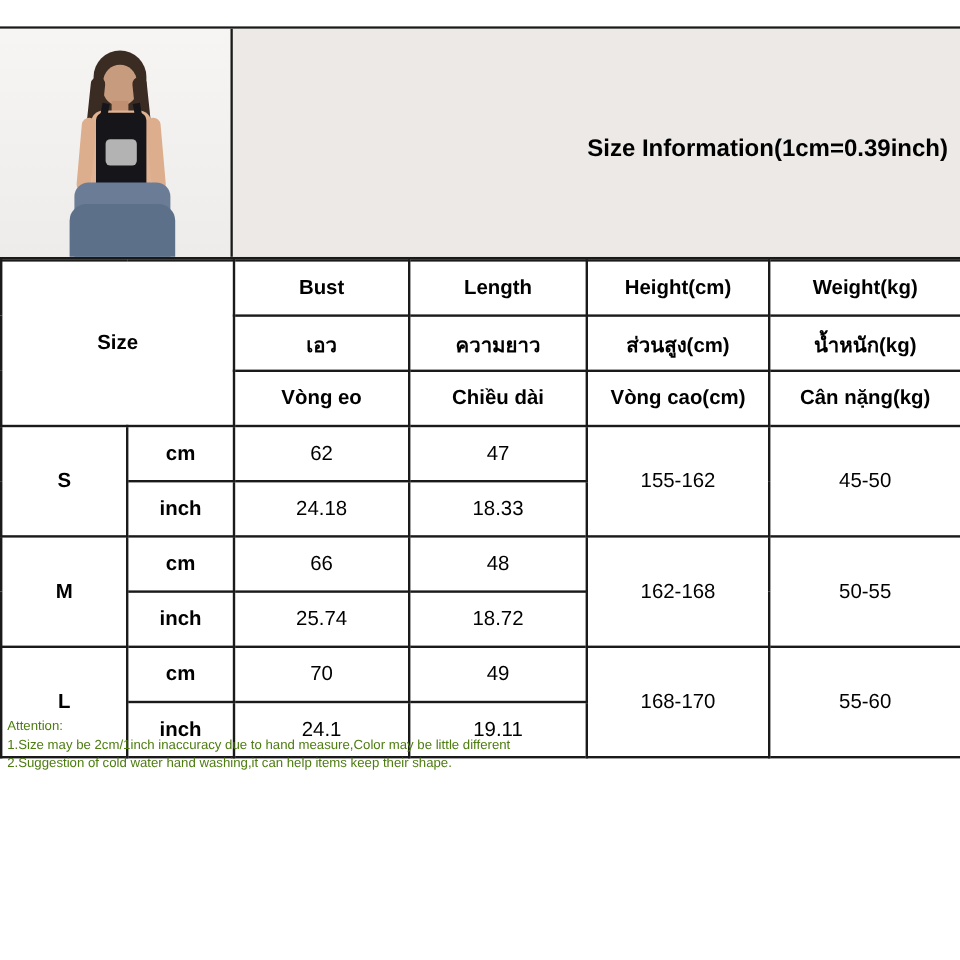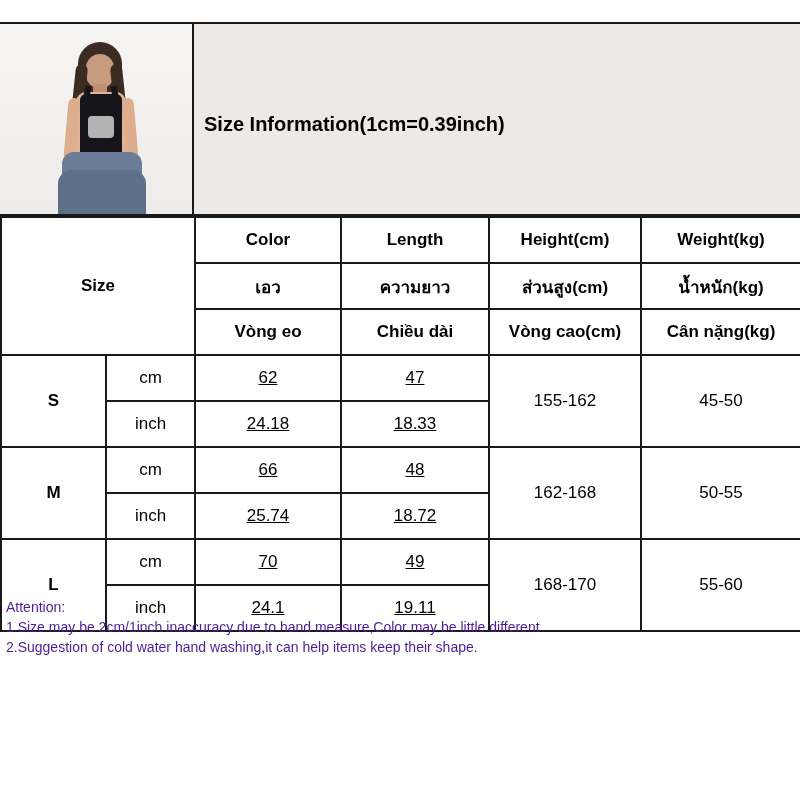--- a/index.html
+++ b/index.html
@@ -43,21 +43,21 @@
     box-sizing: border-box;
     background: #f2f1ef;
     position: relative;
     overflow: hidden;
   }
   .title-cell {
     flex: 1;
     background: #ece9e6;
     display: flex;
     flex-direction: column;
-    align-items: flex-start;
+    align-items: flex-end;
     justify-content: center;
     box-sizing: border-box;
     padding: 20px 10px 10px 10px;
   }
   .title-line {
     font-weight: bold;
     font-size: 20px;
     line-height: 1.55;
     text-align: center;
     white-space: nowrap;
@@ -196,27 +196,26 @@
     font-weight: bold;
     font-size: 19px;
   }
   td.bigsize {
     background: #ece9e6;
     font-weight: bold;
     font-size: 26px;
   }
   td.unit {
     background: #ece9e6;
-    font-weight: normal;
+    font-weight: bold;
     font-size: 17px;
   }
   td.val {
     background: #ffffff;
     font-size: 17px;
-    text-decoration: underline;
   }
   td.span-val {
     background: #ffffff;
     font-size: 17px;
   }
 
   
   .c-size { width: 105px; }
   .c-unit { width: 89px; }
   .c-bust { width: 146px; }
@@ -227,23 +226,23 @@
   
   .attention {
     position: absolute;
     left: 0;
     top: 594px;
     width: 800px;
     padding: 4px 6px 0 6px;
     box-sizing: border-box;
   }
   .attention div {
-    font-size: 14px;
+    font-size: 11px;
     line-height: 1.42;
-    color: #4c1d95;
+    color: #4d7c0f;
     white-space: nowrap;
   }
 </style>
 </head>
 <body>
 
 <div class="page">
 
   <div class="chart">
 
@@ -276,21 +275,21 @@
         <col class="c-size">
           <col class="c-unit">
           <col class="c-bust">
         <col class="c-len">
           <col class="c-hei">
           <col class="c-wei">
       </colgroup>
       <tbody>
         <tr>
           <td class="bigsize" rowspan="3" colspan="2">Size</td>
-          <td class="hdr">Color</td>
+          <td class="hdr">Bust</td>
           <td class="hdr">Length</td>
           <td class="hdr">Height(cm)</td>
           <td class="hdr">Weight(kg)</td>
         </tr>
         <tr>
           <td class="hdr">เอว</td>
           <td class="hdr">ความยาว</td>
           <td class="hdr">ส่วนสูง(cm)</td>
           <td class="hdr">น้ำหนัก(kg)</td>
         </tr>

